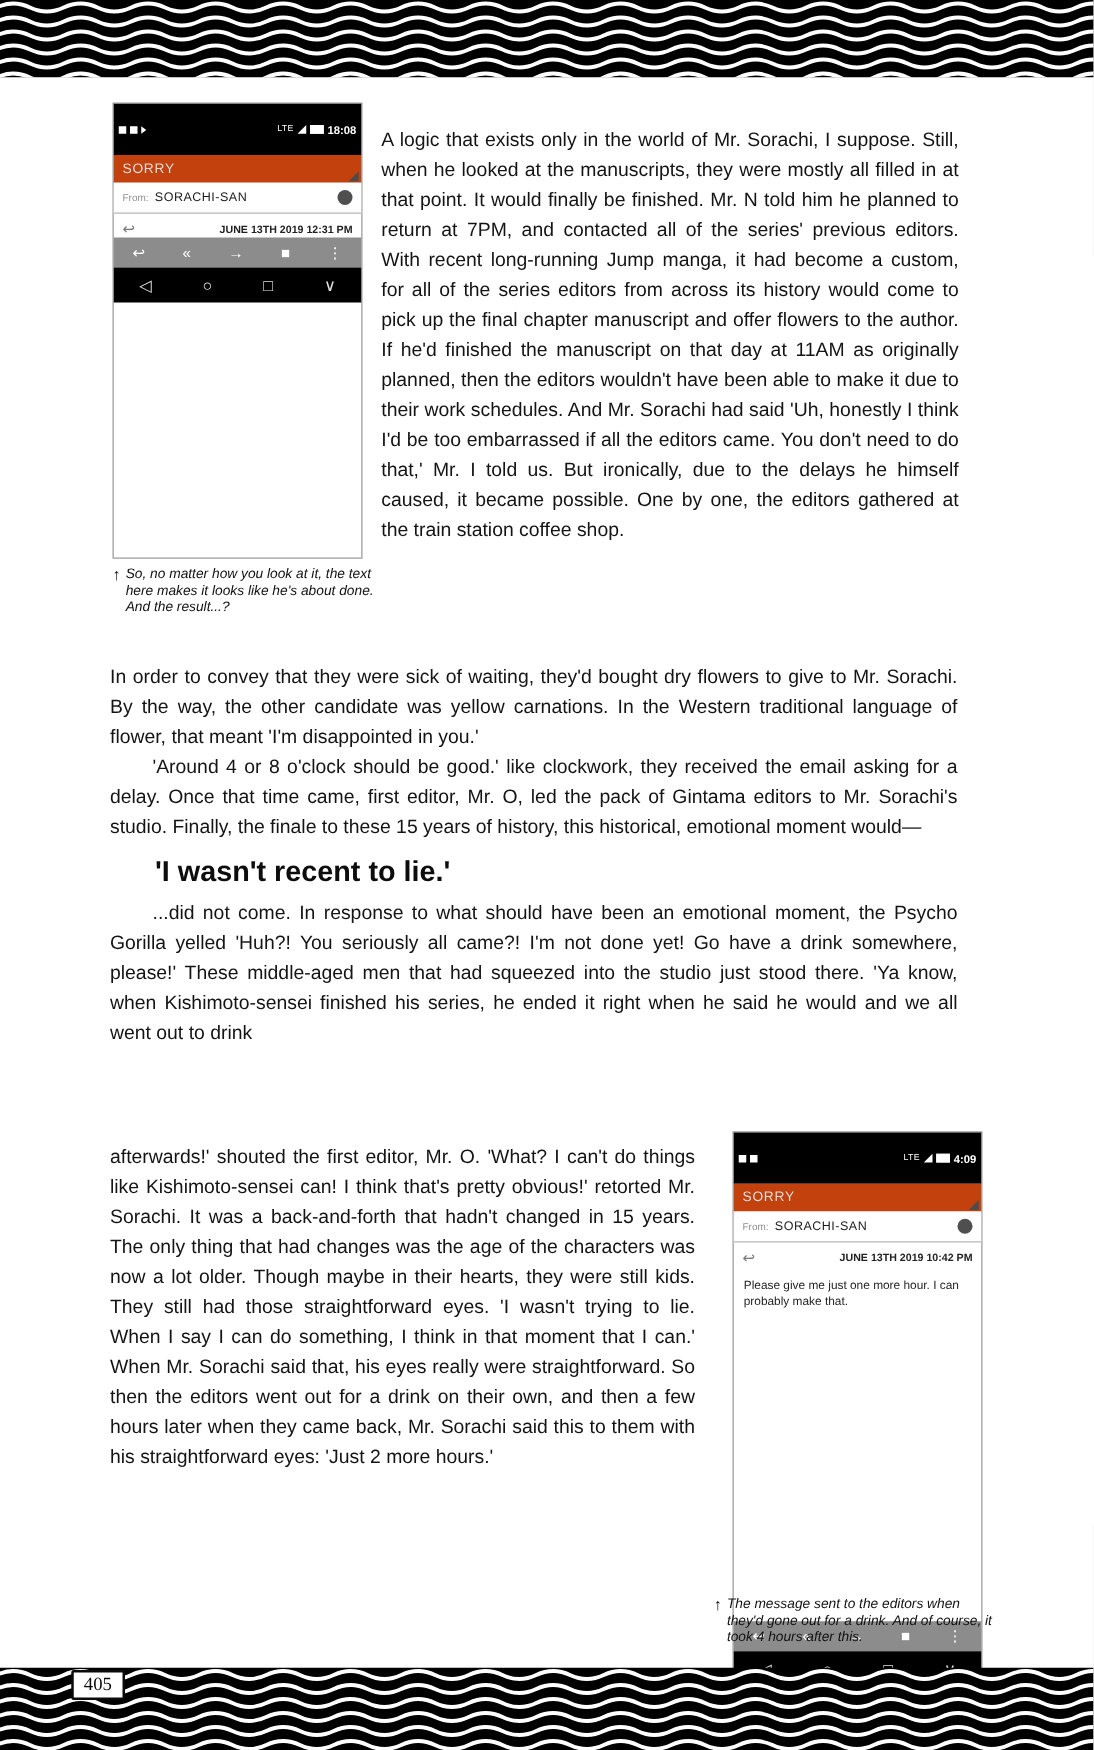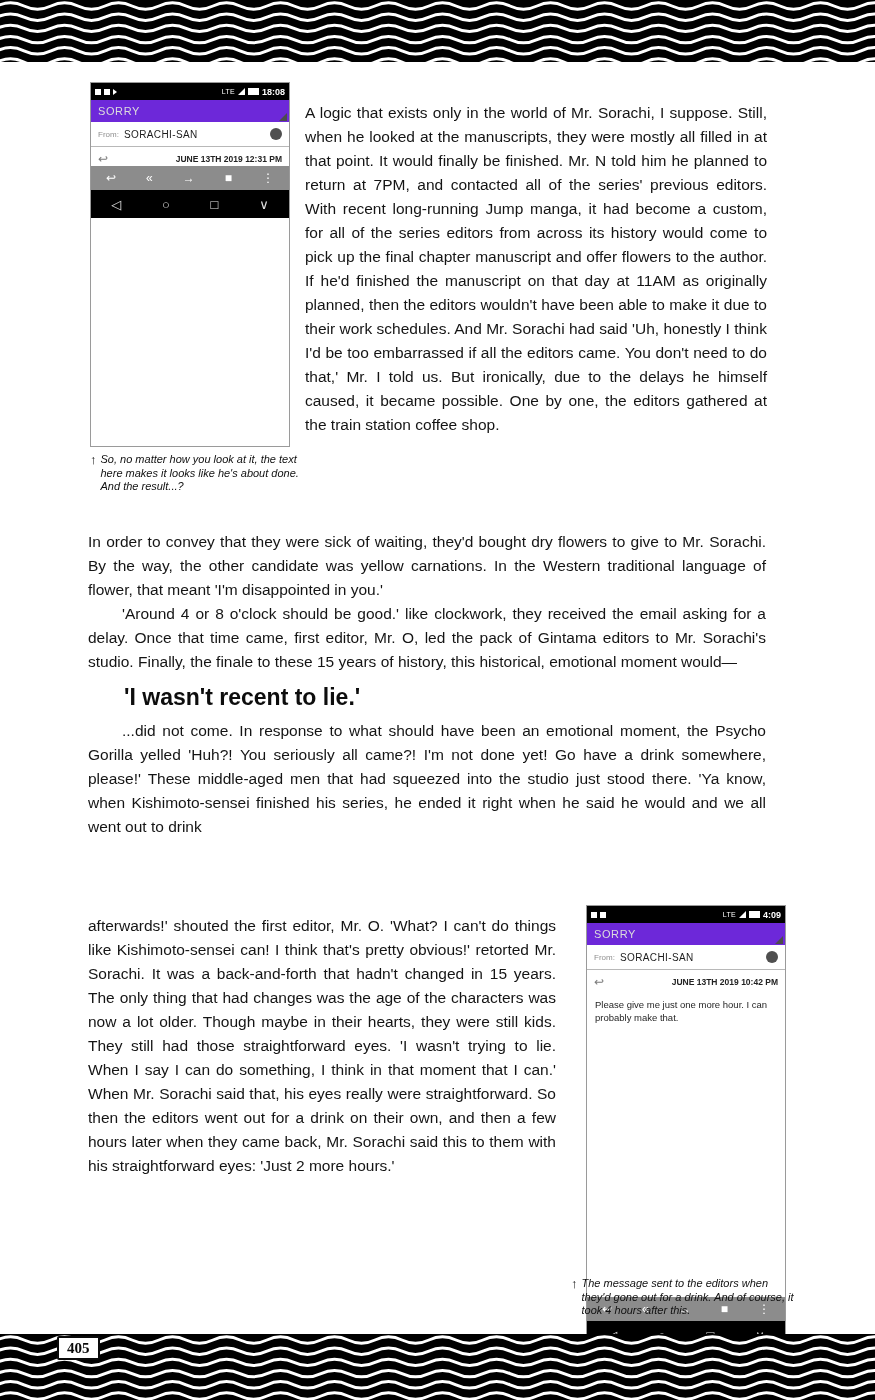--- a/index.html
+++ b/index.html
@@ -11,21 +11,21 @@
 
   
   .wave { position:absolute; left:0; width:875px; }
   .wave-top { top:0; height:62px; }
   .wave-bottom { bottom:0; height:66px; }
 
   .page-badge {
     position:absolute; left:57px; top:1336px; z-index:5;
     background:#ffffff; border:2px solid #0a0a0a; border-radius:2px;
     padding:0 8px; font-family:"Liberation Serif", serif;
-    font-size:15px; font-weight:bold; line-height:20px; color:#0a0a0a;
+    font-size:15px; font-weight:normal; line-height:20px; color:#0a0a0a;
   }
 
   
   .body-text { font-size:15.5px; line-height:24px; text-align:justify; }
   .col-right  { position:absolute; left:305px; top:101px;  width:462px; }
   .mid-block  { position:absolute; left:88px;  top:530px;  width:678px; }
   .col-bottom { position:absolute; left:88px;  top:914px;  width:468px; }
   .mid-block p, .col-right p, .col-bottom p { margin:0; }
   .indent { text-indent:34px; }
   .headline {
@@ -36,33 +36,33 @@
   
   .phone {
     position:absolute; width:200px; display:flex; flex-direction:column;
     background:#ffffff; border:1px solid #9a9a9a; box-sizing:border-box;
   }
   .phone-1 { left:90px;  top:82px;  height:365px; }
   .phone-2 { left:586px; top:905px; height:445px; }
 
   .statusbar {
     height:17px; background:#000; color:#fff; display:flex;
-    align-items:center; padding:0 4px; font-size:8.5px; flex:0 0 auto;
+    align-items:center; padding:12px 4px; font-size:8.5px; flex:0 0 auto;
   }
   .status-left { display:flex; align-items:center; gap:3px; }
   .status-right { margin-left:auto; display:flex; align-items:center; gap:3px; }
   .st-sq { width:6px; height:6px; background:#fff; display:inline-block; }
   .st-tri { width:0; height:0; border-left:4px solid #fff; border-top:3.5px solid transparent; border-bottom:3.5px solid transparent; display:inline-block; }
   .st-signal { width:0; height:0; border-left:7px solid transparent; border-bottom:7px solid #fff; display:inline-block; }
   .st-batt { width:9px; height:5px; border:1px solid #fff; background:#fff; display:inline-block; }
   .st-net { font-size:7px; letter-spacing:0.3px; }
   .st-time { font-weight:bold; font-size:9px; }
 
   .subjectbar {
-    position:relative; flex:0 0 auto; background:#6d28d9; color:#dcdcdc;
+    position:relative; flex:0 0 auto; background:#c2410c; color:#dcdcdc;
     font-size:11px; letter-spacing:0.6px; padding:5px 7px;
   }
   .subjectbar .fold {
     position:absolute; right:2px; bottom:1px; width:0; height:0;
     border-left:8px solid transparent; border-bottom:8px solid #4c4c4c;
   }
 
   .fromrow {
     flex:0 0 auto; display:flex; align-items:center; padding:6px 7px;
     border-bottom:1px solid #b8b8b8; background:#fff;

